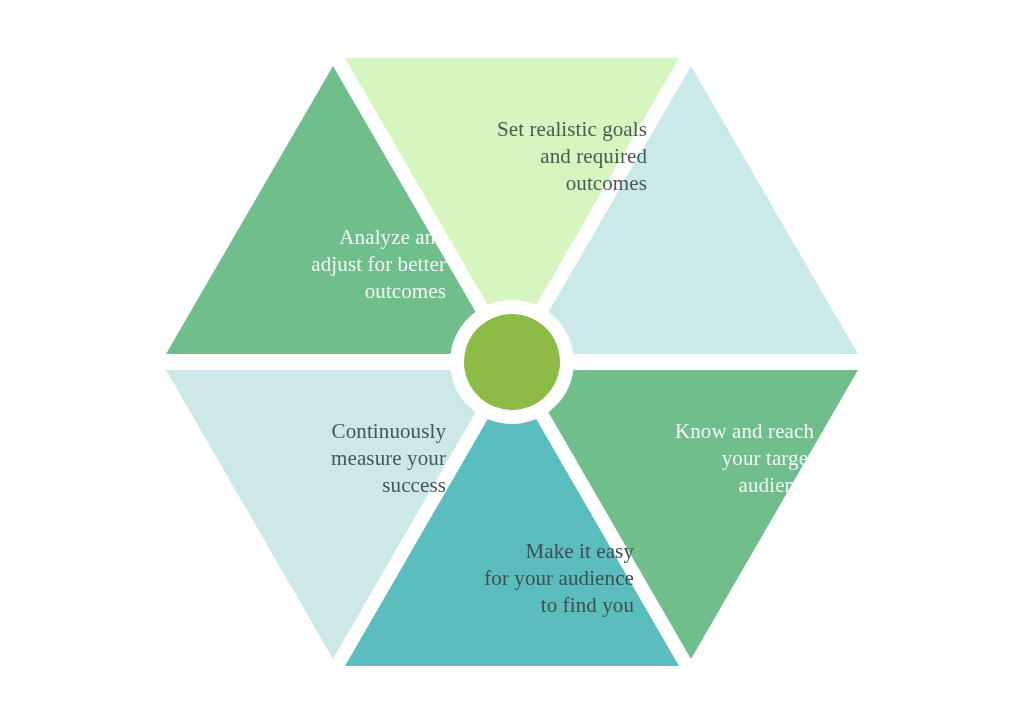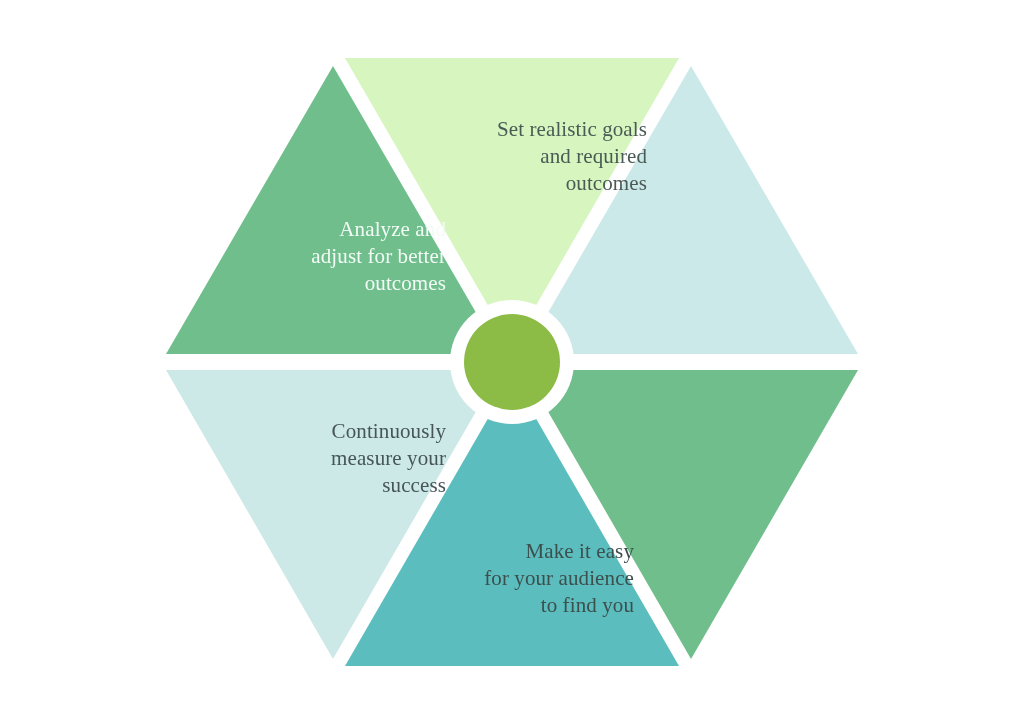--- a/index.html
+++ b/index.html
@@ -75,26 +75,29 @@
     </g>
 
     <circle id="center-circle" cx="512" cy="362" r="48" fill="#8CBC46"></circle>
   </svg>
 
   <div class="seg-label" id="label-top" style="color: rgb(74, 91, 85);">Set realistic goals
 and required
 outcomes</div>
 
 
+  <div class="seg-label" id="label-bottomright" style="color: rgb(244, 251, 247);">Know and reach
+your target
+audience</div>
 
   <div class="seg-label" id="label-bottomleft" style="color: rgb(70, 85, 90);">Continuously
 measure your
 success</div>
 
   <div class="seg-label" id="label-bottom" style="color: rgb(61, 79, 77);">Make it easy
 for your audience
 to find you</div>
 
-  <div class="seg-label" id="label-topleft" style="color: rgb(243, 251, 246);">Analyze and
+  <div class="seg-label" id="label-topleft" style="color: rgb(243, 251, 246); margin-top: 8px;">Analyze and
 adjust for better
 outcomes</div>
 
 </div>
 
 </body></html>

